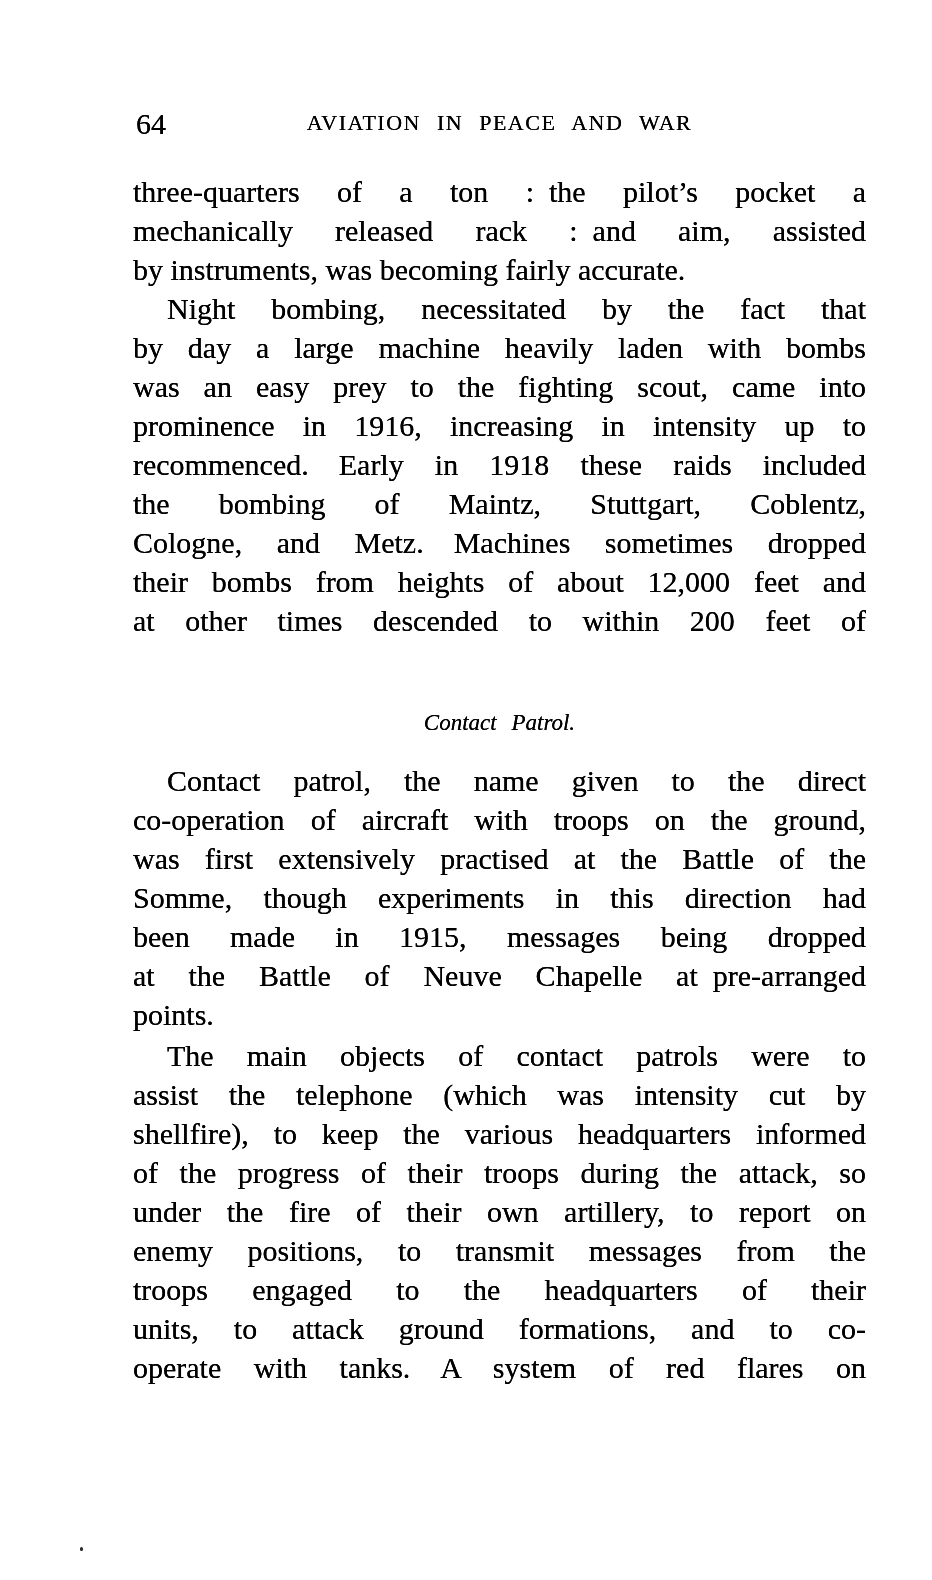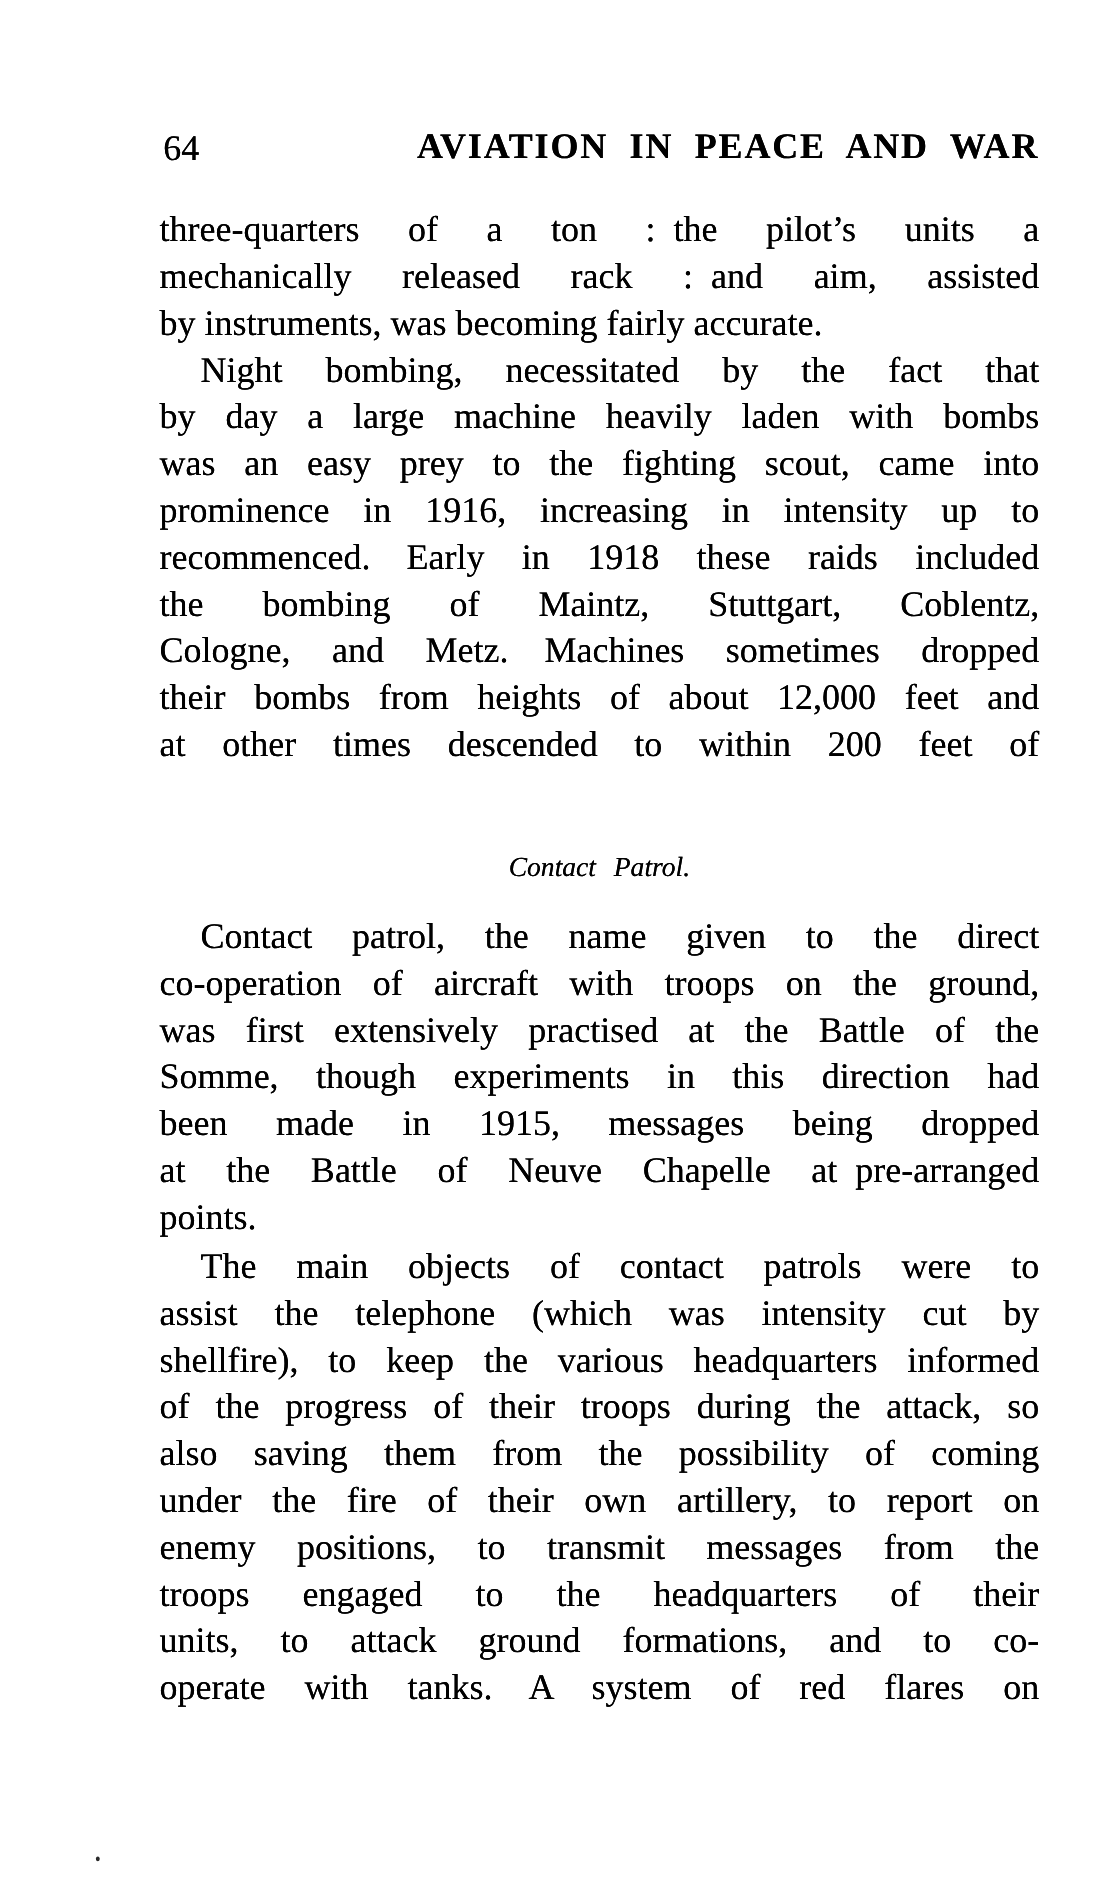--- a/index.html
+++ b/index.html
@@ -27,27 +27,26 @@
     height: 42px;
   }
   .pg-num {
     position: absolute;
     left: 3px;
     top: 1px;
     font-size: 30px;
     line-height: 34px;
   }
   .running-title {
-    text-align: right;
-    font-size: 30px;
+    text-align: center;
+    font-size: 22px;
     line-height: 34px;
     letter-spacing: 1.5px;
     word-spacing: 9px;
     white-space: nowrap;
-    font-weight: bold;
   }
   .text-col {
     position: absolute;
     left: 133px;
     top: 146px;
     width: 733px;
     font-size: 30px;
     line-height: 39px;
   }
   .para { margin: 0; padding: 0; }
@@ -87,21 +86,21 @@
 
 <div class="page">
 
   <header class="pg-header">
     <span class="pg-num">64</span>
     <div class="running-title">AVIATION IN PEACE AND WAR</div>
   </header>
 
   <main class="text-col">
     <section class="para">
-        <div class="line">three-quarters of a ton : the pilot’s units a</div>
+        <div class="line">three-quarters of a ton : the pilot’s pocket a</div>
         <div class="line">mechanically released rack : and aim, assisted</div>
         <div class="line end">by instruments, was becoming fairly accurate.</div>
       </section>
     <section class="para">
         <div class="line indent">Night bombing, necessitated by the fact that</div>
         <div class="line">by day a large machine heavily laden with bombs</div>
         <div class="line">was an easy prey to the fighting scout, came into</div>
         <div class="line">prominence in 1916, increasing in intensity up to</div>
         <div class="line">recommenced. Early in 1918 these raids included</div>
         <div class="line">the bombing of Maintz, Stuttgart, Coblentz,</div>
@@ -117,21 +116,20 @@
         <div class="line">Somme, though experiments in this direction had</div>
         <div class="line">been made in 1915, messages being dropped</div>
         <div class="line">at the Battle of Neuve Chapelle at pre-arranged</div>
         <div class="line end">points.</div>
       </section>
     <section class="para para-4">
         <div class="line indent">The main objects of contact patrols were to</div>
         <div class="line">assist the telephone (which was intensity cut by</div>
         <div class="line">shellfire), to keep the various headquarters informed</div>
         <div class="line">of the progress of their troops during the attack, so</div>
-        <div class="line">also saving them from the possibility of coming</div>
         <div class="line">under the fire of their own artillery, to report on</div>
         <div class="line">enemy positions, to transmit messages from the</div>
         <div class="line">troops engaged to the headquarters of their</div>
         <div class="line">units, to attack ground formations, and to co-</div>
         <div class="line">operate with tanks. A system of red flares on</div>
       </section>
   </main>
 
   <div class="speck"></div>
 

